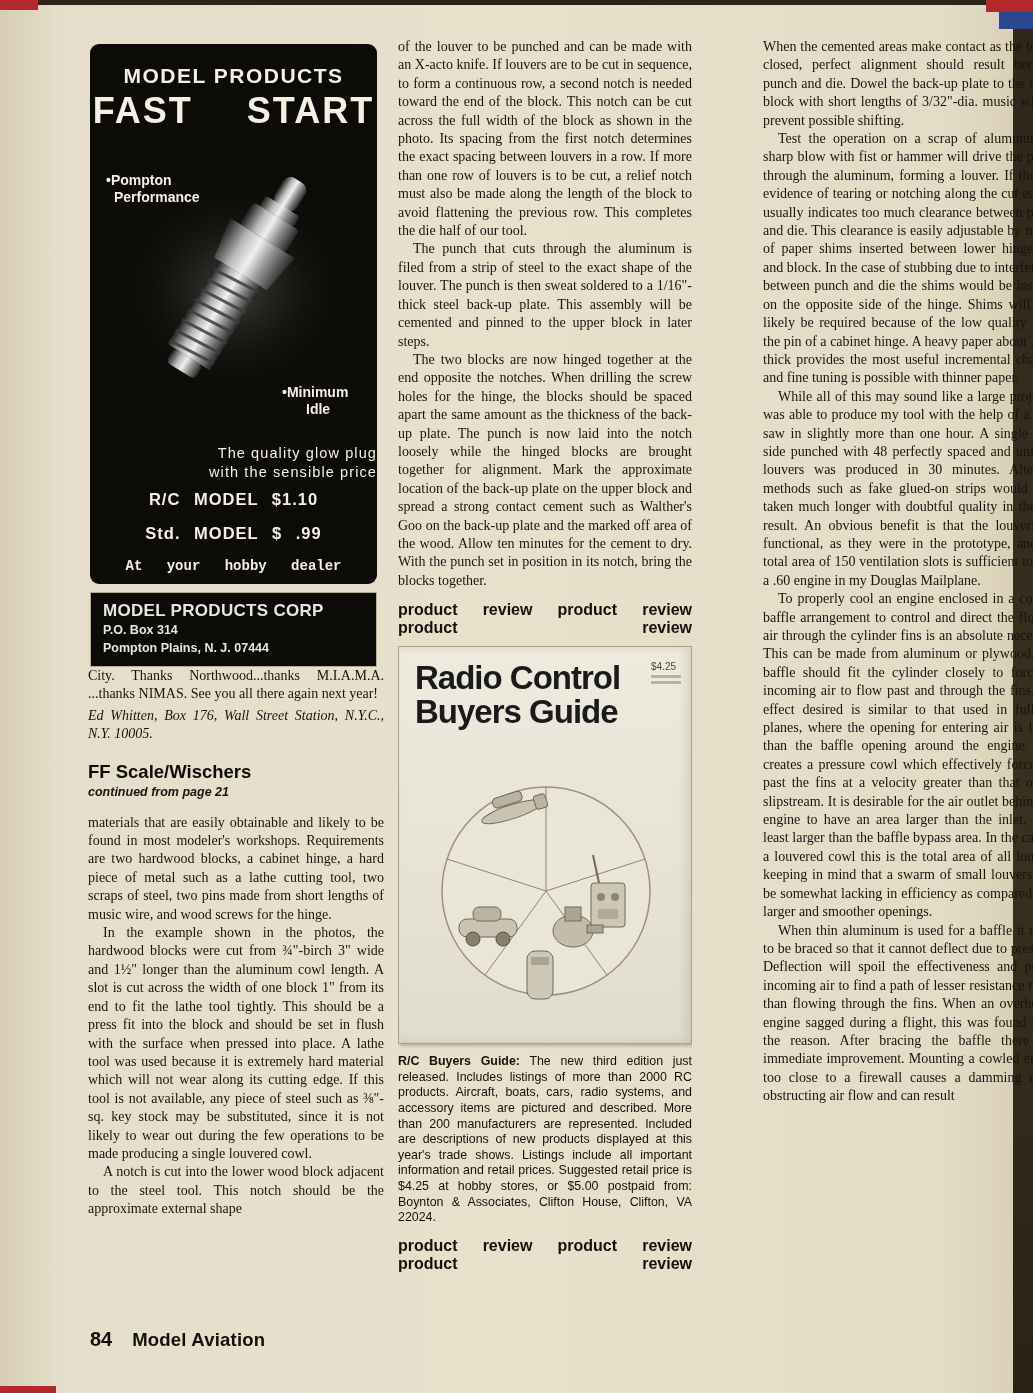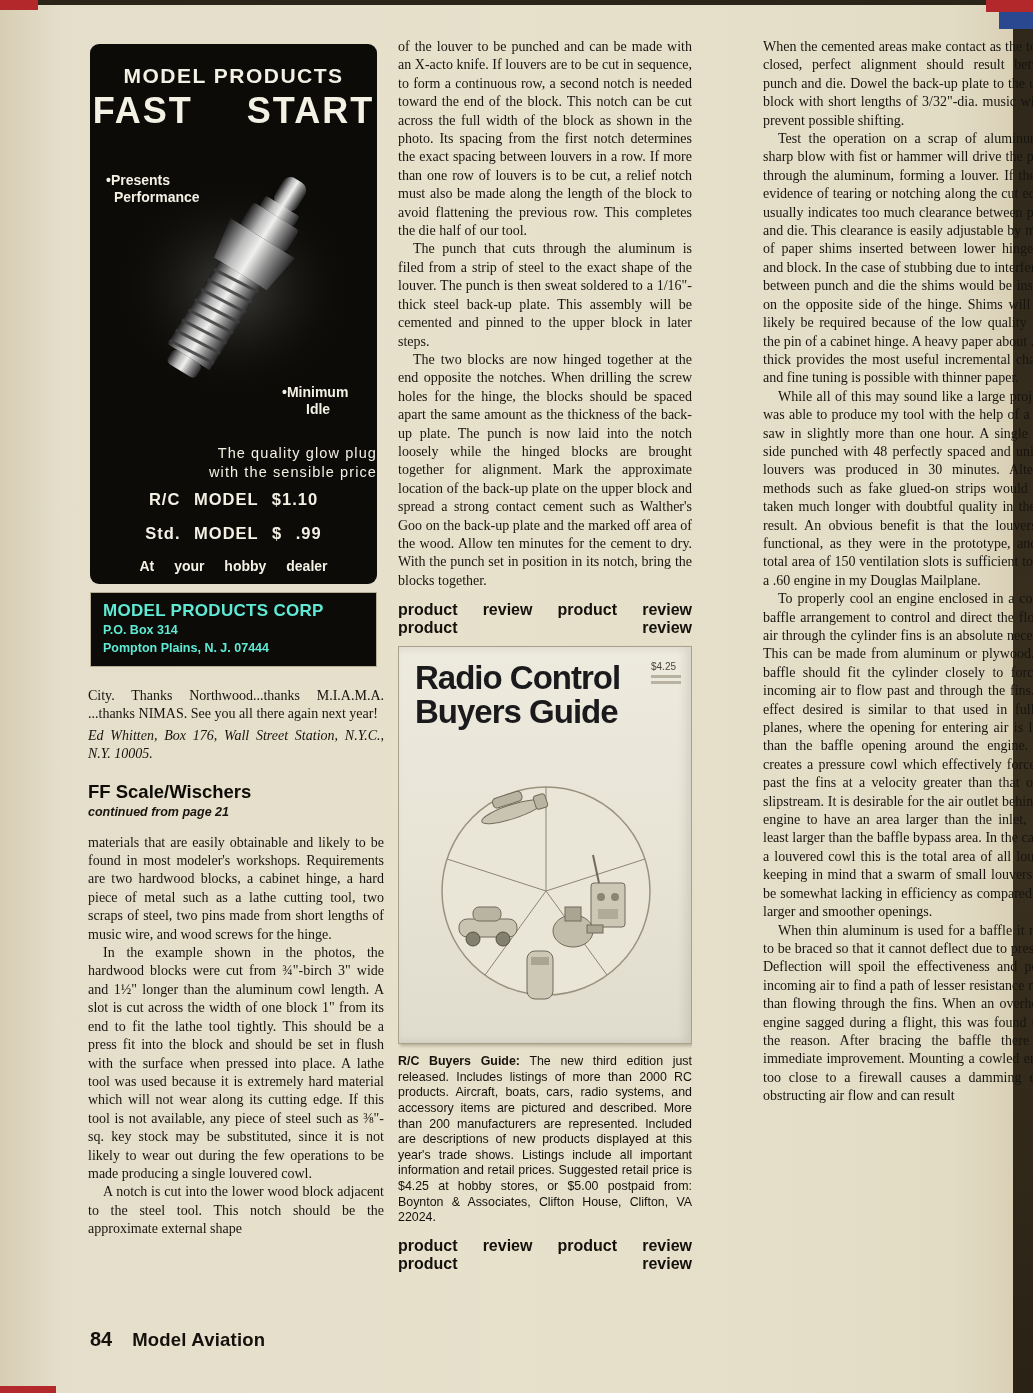--- a/index.html
+++ b/index.html
@@ -43,32 +43,32 @@
   .ad-product { text-align:center; font-weight:700; font-size:36px; letter-spacing:2px; word-spacing:42px; margin-top:2px; }
   .ad-feature1 { position:absolute; left:16px; top:128px; font-weight:700; font-size:14px; line-height:17px; }
   .ad-feature1 .l2 { padding-left:8px; }
   .ad-feature2 { position:absolute; left:192px; top:340px; font-weight:700; font-size:14px; line-height:17px; }
   .ad-feature2 .l2 { padding-left:24px; }
   .ad-plug { position:absolute; left:18px; top:104px; }
   .ad-tagline { position:absolute; left:0; right:0; top:400px; text-align:right; font-weight:400; font-size:14.5px; letter-spacing:1.1px; line-height:19px;padding-left:30px; }
   .ad-price { position:absolute; left:0; right:0; text-align:center; font-weight:700; font-size:16.5px; letter-spacing:1px; word-spacing:8px; }
   .ad-price1 { top:446px; }
   .ad-price2 { top:480px; }
-  .ad-dealer { position:absolute; left:0; right:0; top:514px; text-align:center; font-weight:700; font-size:14px; word-spacing:16px; }
+  .ad-dealer { position:absolute; left:0; right:0; top:514px; text-align:center; font-weight:700; font-size:14px; word-spacing:16px;font-family:Liberation Mono, monospace; }
 
   .corp {
     margin-top:8px; margin-left:2px; width:287px;
-    background:#0c0b08; color:#5eead4; border:1px solid #b6ad95;
+    background:#0c0b08; color:#e5e5e5; border:1px solid #b6ad95;
     padding:8px 12px 10px; font-family:"Liberation Sans", sans-serif;
   }
   .corp-name { font-weight:700; font-size:17px; letter-spacing:0.3px; }
   .corp-addr { font-weight:700; font-size:12.5px; line-height:15.5px; margin-top:2px; }
 
   
-  .col-text { margin-top:20px; }
+  .col-text { margin-top:0; }
   .col-text .closing { font-size:14px; line-height:18.4px; text-align:justify; }
   .col-text .byline { font-size:14px; line-height:18.4px; font-style:italic; text-align:justify; margin-top:3px; }
   .col-text h2 { font-family:"Liberation Sans",sans-serif; font-weight:700; font-size:18.5px; margin-top:17px; color:#0e0c08; }
   .col-text .continued { font-family:"Liberation Sans",sans-serif; font-weight:700; font-style:italic; font-size:12.5px; margin-top:2px; }
   .col-text .plist { margin-top:15px; }
 
   
   .review-strip {
     margin-top:11px; font-family:"Liberation Sans",sans-serif; font-weight:700; font-size:16px;
     text-align:justify; text-align-last:justify; color:#14110c;
@@ -138,21 +138,21 @@
             <line x1="101" y1="182" x2="151" y2="178"></line>
             <line x1="101" y1="194" x2="151" y2="190"></line>
             <line x1="101" y1="206" x2="151" y2="202"></line>
             <line x1="101" y1="218" x2="151" y2="214"></line>
           </g>
           <rect x="109" y="222" width="34" height="16" rx="5" fill="url(#gmetal)"></rect>
         </g>
       </svg>
 
       <div class="ad-feature1">
-        <div class="l1">•Presents</div>
+        <div class="l1">•Pompton</div>
         <div class="l2">Performance</div>
       </div>
       <div class="ad-feature2">
         <div class="l1">•Minimum</div>
         <div class="l2">Idle</div>
       </div>
 
       <div class="ad-tagline">
         <div>The quality glow plug</div>
         <div>with the sensible price</div>

